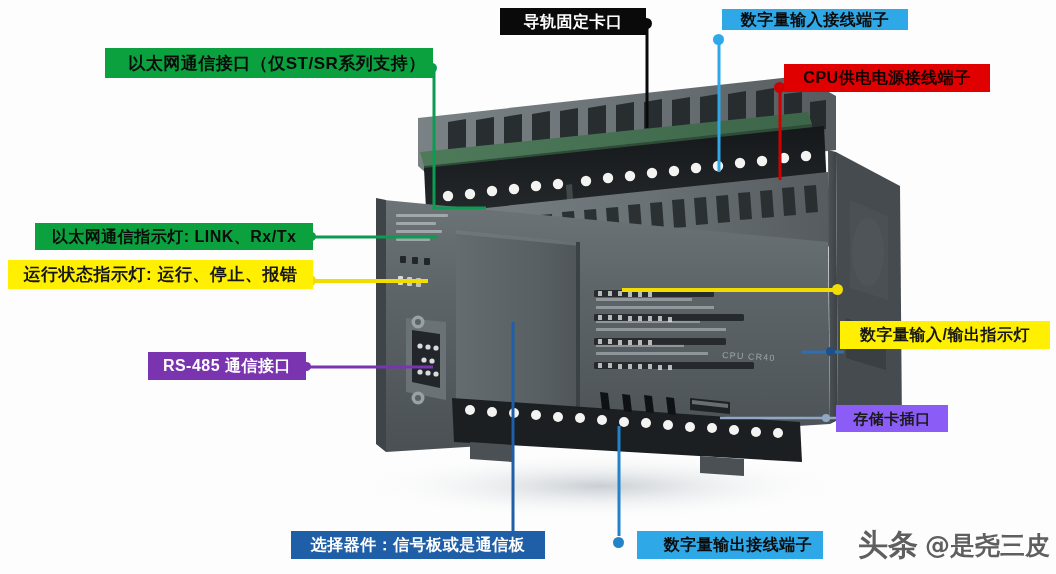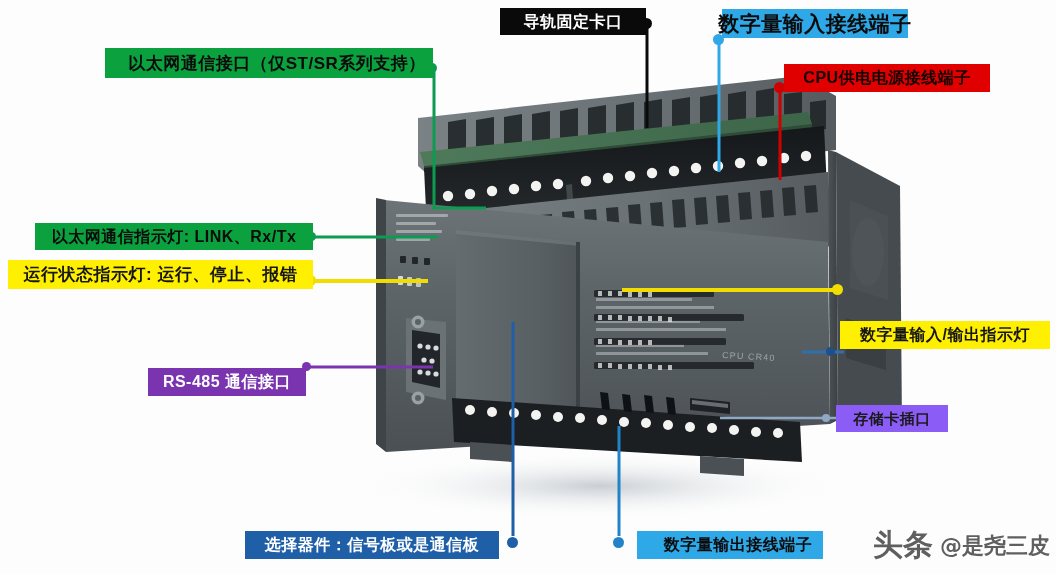--- a/index.html
+++ b/index.html
@@ -24,26 +24,26 @@
     letter-spacing: 0.5px;
     line-height: 1;
     display: flex;
     align-items: center;
     justify-content: center;
     box-sizing: border-box;
     z-index: 40;
   }
   .chip.green   { background:#0aa13e; color:#0b0b0b; }
   .chip.yellow  { background:#ffef00; color:#161616; }
-  .chip.purple  { background:#7a34b0; color:#ffffff;margin-top:16px; }
+  .chip.purple  { background:#7a34b0; color:#ffffff; }
   .chip.black   { background:#0a0a0a; color:#ffffff; }
   .chip.cyan    { background:#2fa8e8; color:#0c0c0c; }
   .chip.red     { background:#e00000; color:#120000; }
   .chip.steel   { background:#2e6fb0; color:#ffffff; }
-  .chip.navy    { background:#1f5fa8; color:#ffffff; }
+  .chip.navy    { background:#1f5fa8; color:#ffffff;margin-left:46px; }
   .chip.pale    { background:#8b5cf6; color:#1a1a1a; }
 
   
   .lead {
     position: absolute;
     z-index: 35;
   }
   .dot {
     position: absolute;
     border-radius: 50%;
@@ -67,21 +67,21 @@
     display: flex;
     align-items: center;
     gap: 7px;
     font-size: 30px;
     font-weight: bold;
     color: #3d3d3d;
     opacity: .82;
     text-shadow: 1px 1px 0 #ffffff, -1px -1px 0 #ffffff;
     font-family: "DejaVu Sans", sans-serif;
   }
-  #watermark .wm-at { font-size: 22px; }
+  #watermark .wm-at { font-size: 25px; }
 </style>
 </head>
 <body>
 
 <div id="stage">
 
   <svg id="plc" viewBox="0 0 1056 574" xmlns="http://www.w3.org/2000/svg">
     <defs>
       <linearGradient id="caseFront" x1="0" y1="0" x2="0" y2="1">
         <stop offset="0%" stop-color="#6d7478"></stop>
@@ -384,21 +384,21 @@
   <div class="chip green" style="left:105px; top:48px; width:328px; height:30px; font-size:17px;padding-left:16px;">以太网通信接口（仅ST/SR系列支持）</div>
 
   <div class="chip green" style="left:35px; top:223px; width:278px; height:27px; font-size:16px;">以太网通信指示灯: LINK、Rx/Tx</div>
 
   <div class="chip yellow" style="left:8px; top:260px; width:305px; height:29px; font-size:17px;">运行状态指示灯: 运行、停止、报错</div>
 
   <div class="chip purple" style="left:148px; top:352px; width:158px; height:28px; font-size:16px;">RS-485 通信接口</div>
 
   <div class="chip black" style="left:500px; top:8px; width:146px; height:27px; font-size:16px;">导轨固定卡口</div>
 
-  <div class="chip cyan" style="left:722px; top:9px; width:186px; height:29px; font-size:21px;">数字量输入接线端子</div>
+  <div class="chip cyan" style="left:722px; top:9px; width:186px; height:21px; font-size:16px;">数字量输入接线端子</div>
 
   <div class="chip red" style="left:784px; top:64px; width:206px; height:28px; font-size:16px;">CPU供电电源接线端子</div>
 
   <div class="chip yellow" style="left:840px; top:275px; width:210px; height:28px; font-size:16px;margin-top:46px;">数字量输入/输出指示灯</div>
 
 
   <div class="chip pale" style="left:836px; top:405px; width:112px; height:27px; font-size:15px;">存储卡插口</div>
 
   <div class="chip navy" style="left:245px; top:531px; width:254px; height:28px; font-size:16px;">选择器件：信号板或是通信板</div>
 

